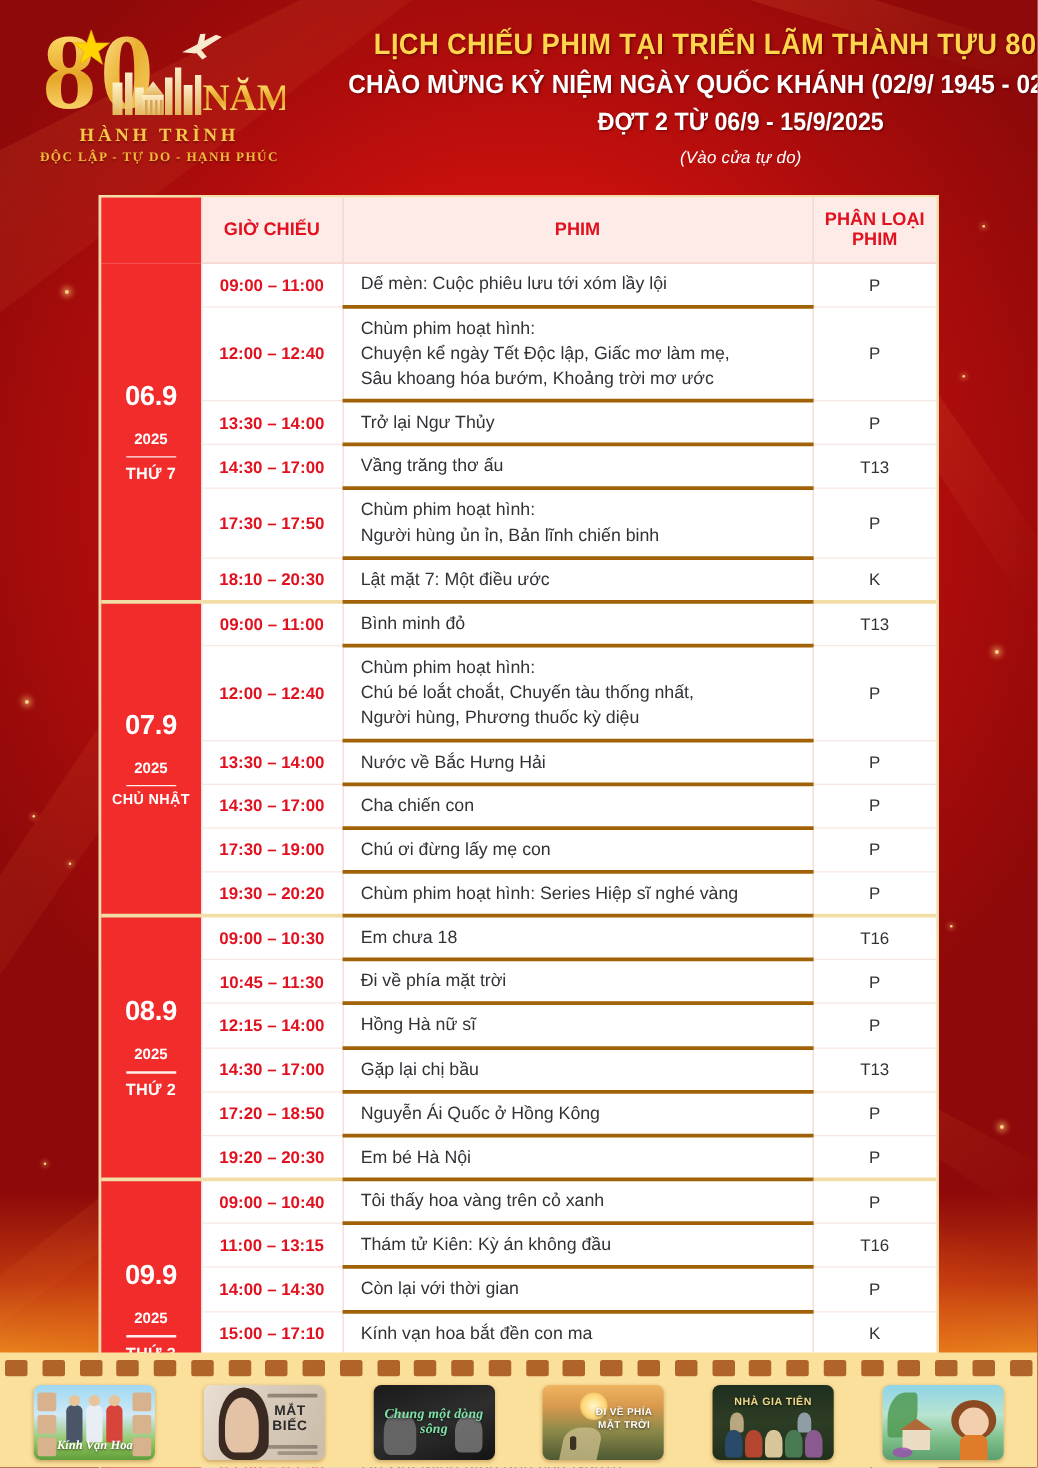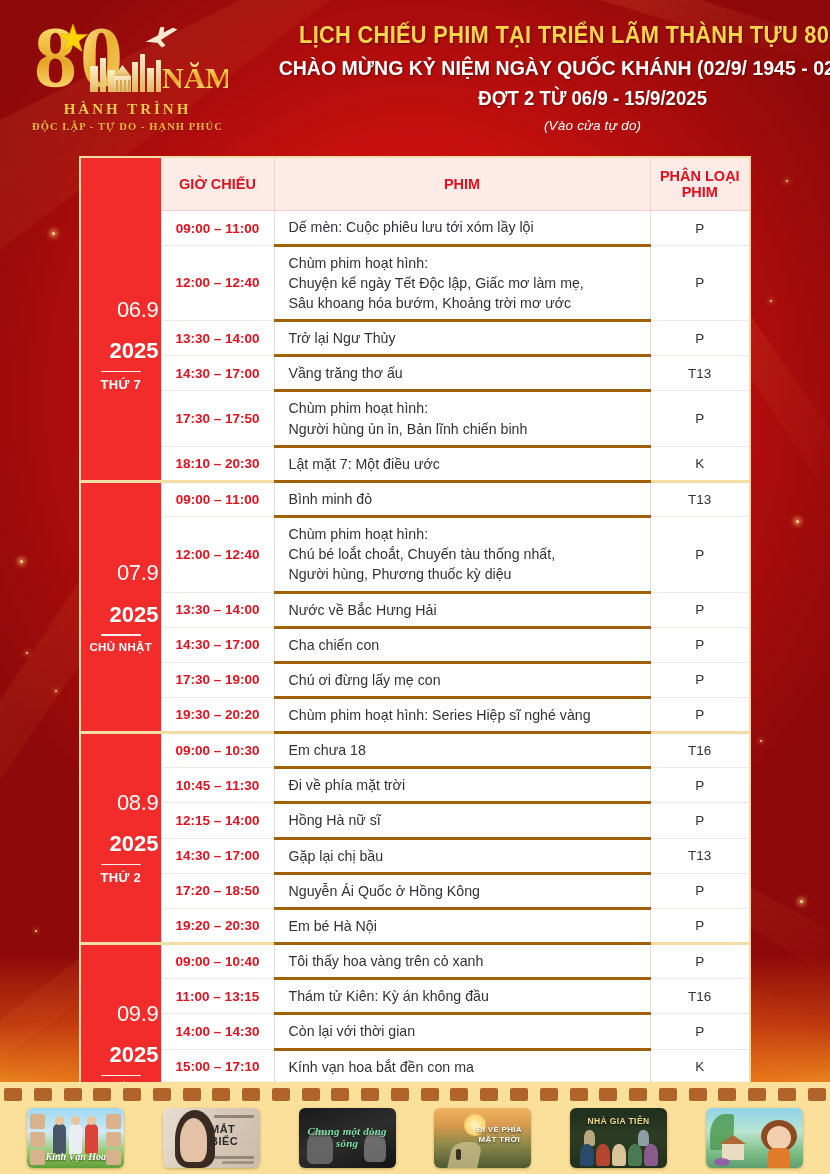--- a/index.html
+++ b/index.html
@@ -180,31 +180,29 @@
     color: #ffffff;
     text-align: center;
     vertical-align: middle;
     padding: 4px 2px;
     border-top: 3px solid #f2dda6;
     border-bottom: 0;
   }
   tr.grp-first td.date-cell.first-group { border-top: 0; }
   .d-day {
     font-size: 22px;
-    font-weight: normal;
+    font-weight: bold;
     line-height: 1.05;
     letter-spacing: -.3px;
-    text-align: right;
   }
   .d-year {
-    font-size: 22px;
+    font-size: 12px;
     font-weight: bold;
     line-height: 1.25;
     margin-top: 16px;
-    text-align: right;
   }
   .d-rule {
     width: 40px;
     height: 1.5px;
     background: rgba(255,255,255,.92);
     margin: 6px auto 5px auto;
   }
   .d-dow {
     font-size: 13px;
     font-weight: bold;
@@ -316,21 +314,21 @@
   .p2 .f2 { left:42px; background:#e9eef5; }
   .p2 .f3 { left:58px; background:#d8433a; }
   .p2 .head { position:absolute; width:9px; height:9px; border-radius:50%; background:#e8c49a; bottom:43px; }
   .p2 .h1{left:28px;} .p2 .h2{left:44px;} .p2 .h3{left:60px;}
   .p2 .thumb { position:absolute; width:15px; height:15px; border-radius:2px; background:#d7b28c; }
 
   
   .p3 { background: linear-gradient(115deg,#e8ded1 0%,#d9cbbb 45%,#cbbca9 100%); }
   .p3 .face { position:absolute; left:12px; bottom:0; width:40px; height:58px; background:#3a2a22; border-radius:50% 50% 14px 14px; }
   .p3 .skin { position:absolute; left:17px; bottom:6px; width:27px; height:44px; background:#e3c2a6; border-radius:50% 50% 30% 30%; }
-  .p3 .ptitle { right: 6px; left: auto; width: 44px; top: 16px; font-size: 11px; color:#2b2b2b; text-align:left; letter-spacing:.5px; text-shadow:none; }
+  .p3 .ptitle { right: 6px; left: auto; width: 44px; top: 16px; font-size: 11px; color:#2b2b2b; text-align:center; letter-spacing:.5px; text-shadow:none; }
   .p3 .credit { position:absolute; right:6px; top:7px; width:40px; height:3px; background:rgba(60,50,40,.45); border-radius:1px;}
   .p3 .credit2 { position:absolute; right:6px; bottom:9px; width:40px; height:3px; background:rgba(60,50,40,.40); border-radius:1px;}
   .p3 .credit3 { position:absolute; right:6px; bottom:4px; width:32px; height:3px; background:rgba(60,50,40,.32); border-radius:1px;}
 
   
   .p4 { background: linear-gradient(160deg,#1a1a1a 0%,#2e2e2e 50%,#141414 100%); }
   .p4 .ptitle { top: 18px; font-size: 11px; color:#7fe3a8; font-style: italic; font-family:"Liberation Serif", serif; letter-spacing:.2px;}
   .p4 .figL { position:absolute; left:8px; bottom:4px; width:26px; height:34px; background:#6f6f6f; border-radius:45% 45% 20% 20%; opacity:.85;}
   .p4 .figR { position:absolute; right:10px; bottom:6px; width:22px; height:30px; background:#8a8a8a; border-radius:45% 45% 20% 20%; opacity:.7;}
 

